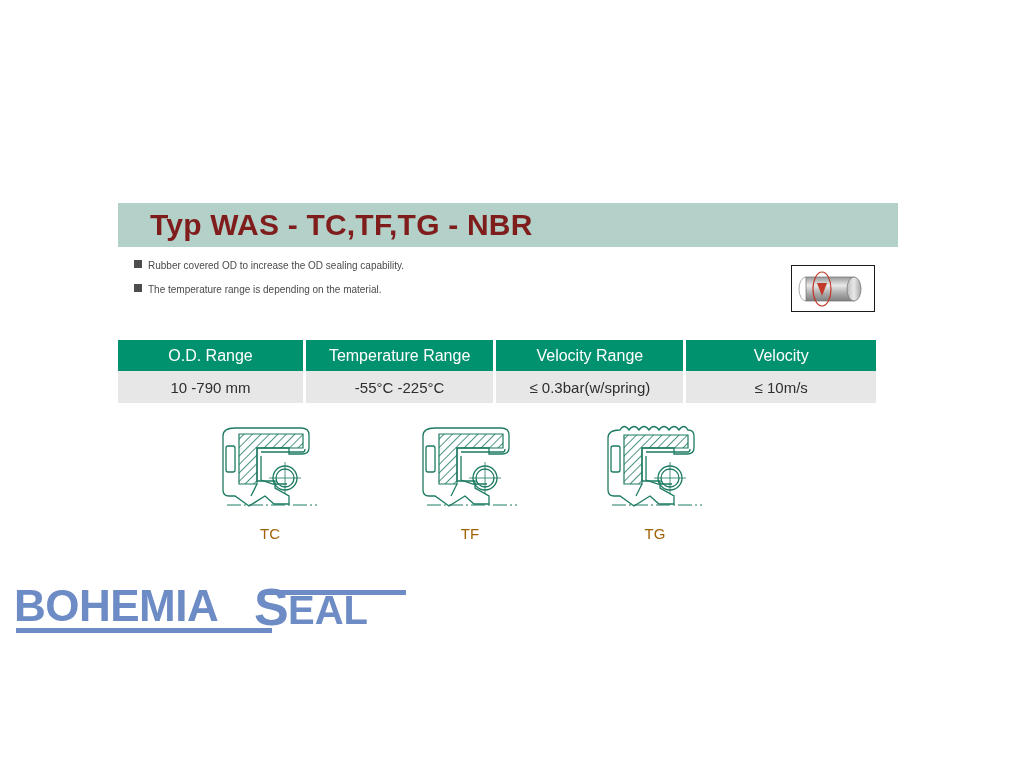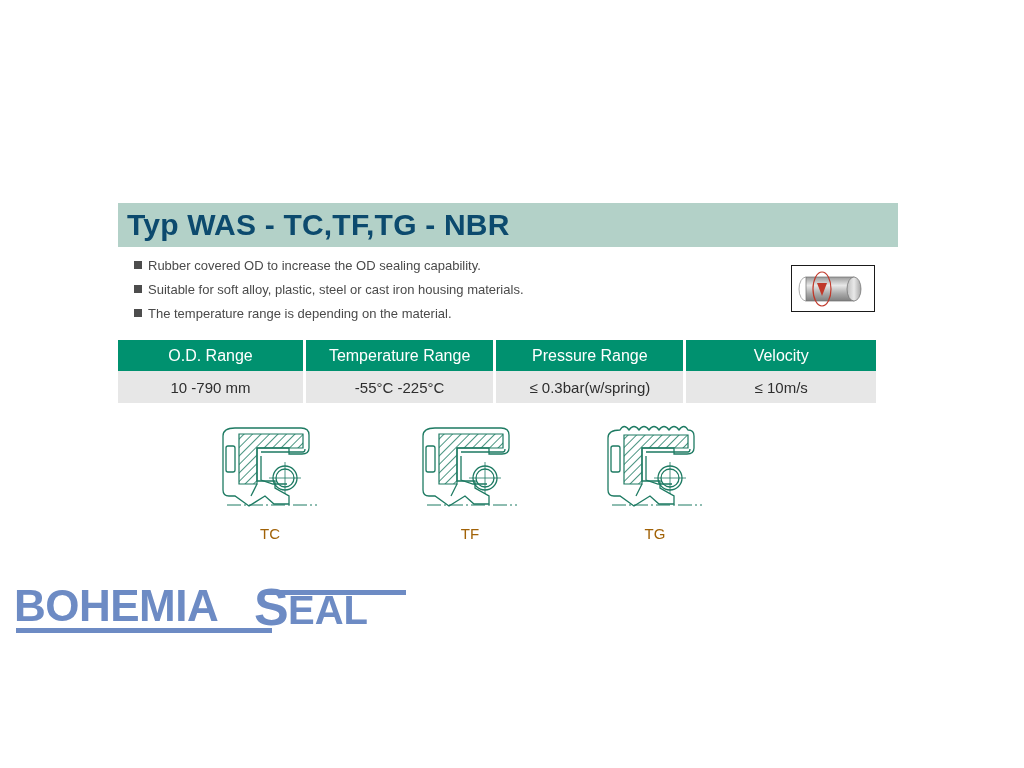--- a/index.html
+++ b/index.html
@@ -22,23 +22,23 @@
     top: 203px;
     width: 780px;
     height: 44px;
     background: #b3d1c8;
     display: flex;
     align-items: center;
   }
   #title-text {
     font-size: 30px;
     font-weight: bold;
-    color: #0c4a6e;
+    color: #7f1d1d;
     letter-spacing: 0.2px;
-    padding-left: 9px;
+    padding-left: 32px;
     white-space: nowrap;
     font-family: "Liberation Sans", sans-serif;
   }
 
   
   #feature-list {
     position: absolute;
     left: 134px;
     top: 256px;
     width: 640px;
@@ -51,21 +51,21 @@
   .bullet-square {
     width: 8px;
     height: 8px;
     background: #4d4d4d;
     margin-right: 6px;
     flex: 0 0 auto;
     position: relative;
     top: -1px;
   }
   .feature-label {
-    font-size: 13px;
+    font-size: 10px;
     color: #4a4a4a;
     line-height: 20px;
     white-space: nowrap;
   }
 
   
   #shaft-icon-box {
     position: absolute;
     left: 791px;
     top: 265px;
@@ -155,24 +155,20 @@
   <div id="title-text">Typ WAS - TC,TF,TG - NBR</div>
 </div>
 
 <div id="feature-list">
 
   <div class="feature-row">
     <span class="bullet-square"></span>
     <span class="feature-label">Rubber covered OD to increase the OD sealing capability.</span>
   </div>
 
-  <div class="feature-row">
-    <span class="bullet-square"></span>
-    <span class="feature-label">Suitable for soft alloy, plastic, steel or cast iron housing materials.</span>
-  </div>
 
   <div class="feature-row">
     <span class="bullet-square"></span>
     <span class="feature-label">The temperature range is depending on the material.</span>
   </div>
 
 </div>
 
 <div id="shaft-icon-box">
   <svg width="82" height="45" viewBox="0 0 82 45">
@@ -207,21 +203,21 @@
     <colgroup>
       <col style="width:24.8%">
       <col style="width:25.1%">
       <col style="width:25.1%">
       <col style="width:25.0%">
     </colgroup>
     <thead>
       <tr>
         <th>O.D. Range</th>
         <th>Temperature Range</th>
-        <th>Pressure Range</th>
+        <th>Velocity Range</th>
         <th>Velocity</th>
       </tr>
     </thead>
     <tbody>
       <tr>
         <td>10 -790 mm</td>
         <td>-55°C -225°C</td>
         <td>≤ 0.3bar(w/spring)</td>
         <td>≤ 10m/s</td>
       </tr>

